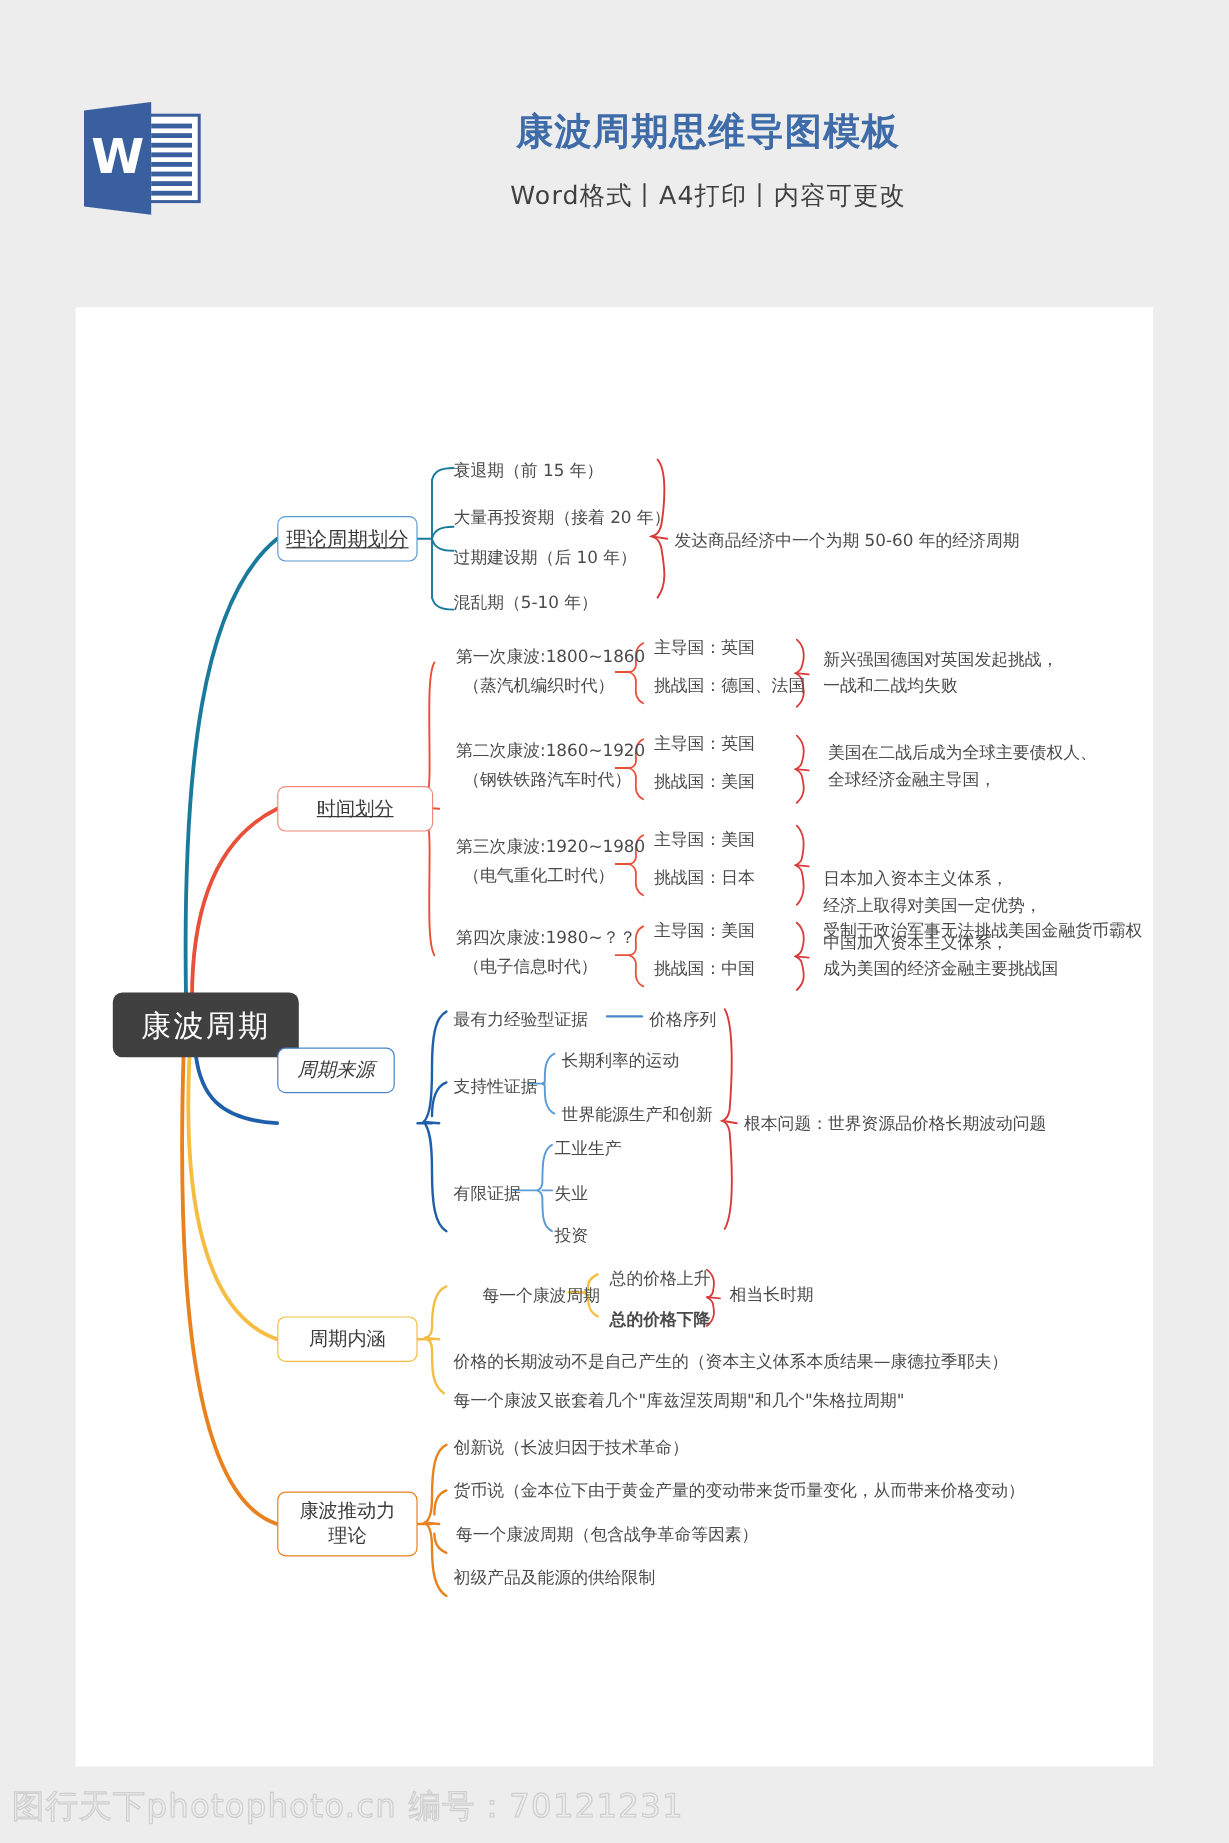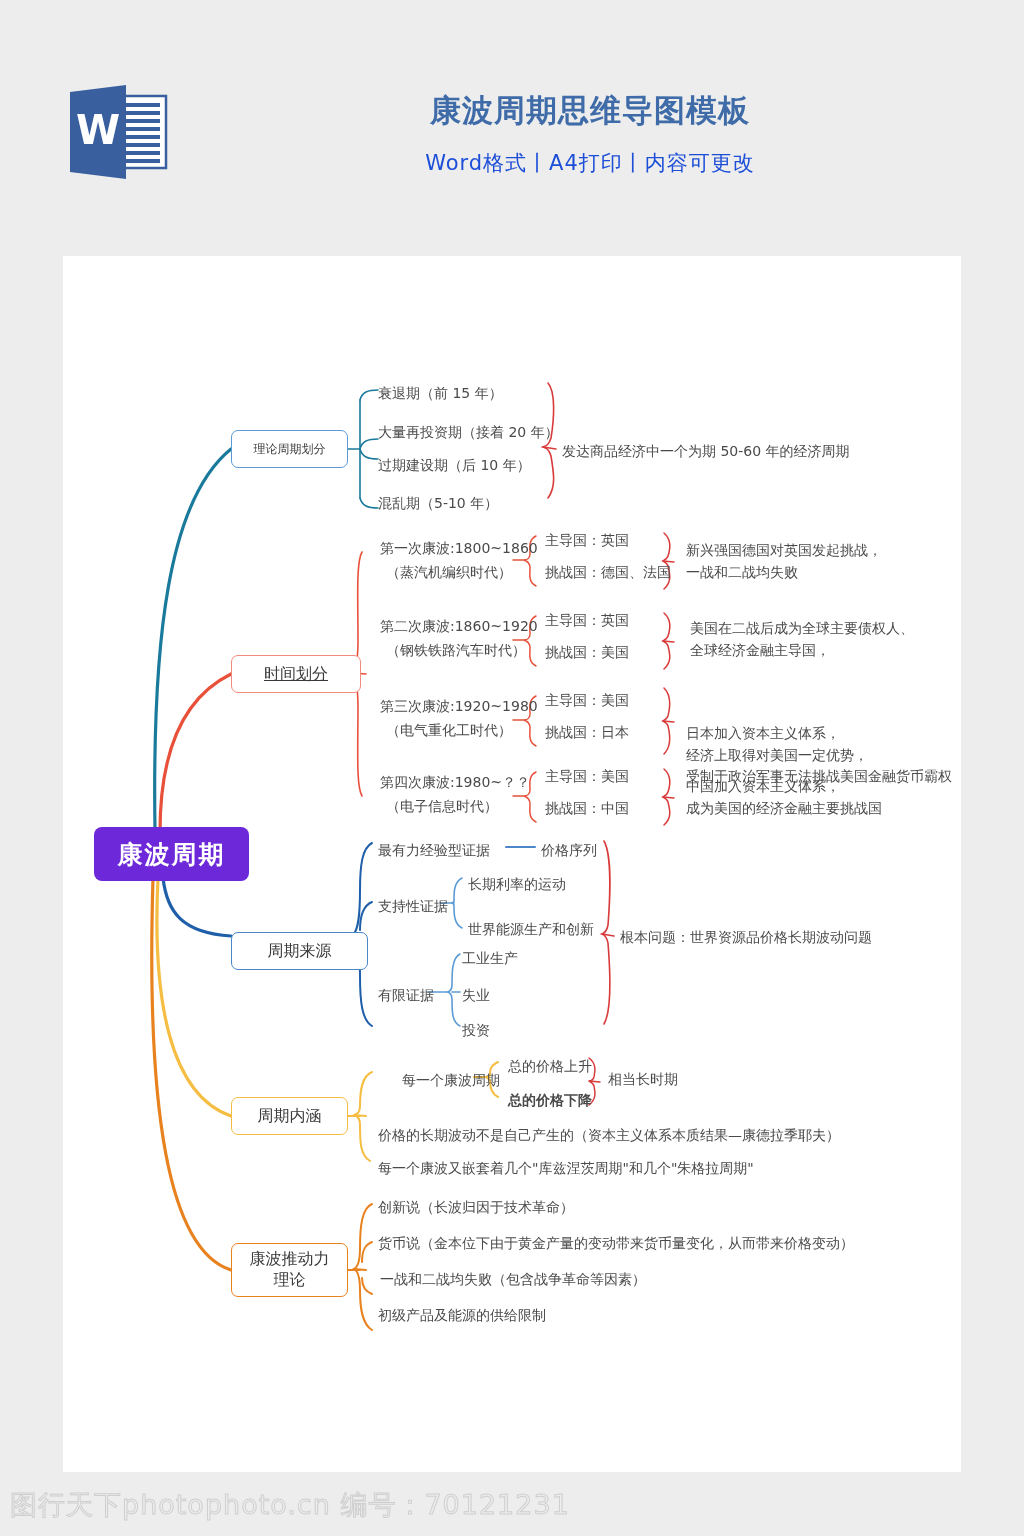--- a/index.html
+++ b/index.html
@@ -11,41 +11,41 @@
   }
   
   #header{position:absolute;left:0;top:0;width:1024px;height:256px;background:#ededed;}
   #word-logo{position:absolute;left:62px;top:84px;width:112px;height:98px;}
   #header-text{position:absolute;left:210px;top:92px;width:760px;text-align:center;}
   #main-title{
     font-size:31px;font-weight:bold;color:#3f6ca8;letter-spacing:1px;
     line-height:1.2;margin:0;
   }
   #sub-title{
-    font-size:21px;color:#1d4ed8;margin-top:20px;letter-spacing:1px;
+    font-size:21px;color:#404040;margin-top:20px;letter-spacing:1px;
   }
   
   #page{
     position:absolute;left:63px;top:256px;width:898px;height:1216px;
     background:#ffffff;
   }
   
   #map{position:absolute;left:0;top:0;width:1024px;height:1536px;pointer-events:none;}
   .node-layer{position:absolute;left:0;top:0;width:1024px;height:1536px;}
   
   .nodebox{
     position:absolute;box-sizing:border-box;border-radius:7px;
     background:#ffffff;display:flex;align-items:center;justify-content:center;
     text-align:center;color:#3a3a3a;
   }
   .nodebox.b-teal{
-    background:#6d28d9;border:none;color:#ffffff;border-radius:8px;
-    font-size:25px;font-weight:bold;letter-spacing:2px;
-  }
-  .nodebox.b-blue{border:1.5px solid #5b9bd5;font-size:12px;}
+    background:#404040;border:none;color:#ffffff;border-radius:8px;
+    font-size:25px;font-weight:normal;letter-spacing:2px;
+  }
+  .nodebox.b-blue{border:1.5px solid #5b9bd5;font-size:17px;text-decoration:underline;}
   .nodebox.b-red{border:1.5px solid #f08a7a;font-size:16px;}
   .nodebox.b-navy{border:1.5px solid #4a86c8;font-size:16px;}
   .nodebox.b-gold{border:1.5px solid #f5bd41;font-size:16px;}
   .nodebox.b-orange{border:1.5px solid #e8821f;font-size:16px;}
   
   .leaf{
     position:absolute;font-size:14px;color:#4a4a4a;line-height:1.55;
     white-space:pre;
   }
   .leaf.w{white-space:pre-wrap;}
@@ -219,21 +219,21 @@
 </svg>
 
 <div class="node-layer">
 
   <div class="nodebox b-teal" style="left:94px;top:827px;width:155px;height:54px;">康波周期</div>
 
   <div class="nodebox b-blue" style="left:231px;top:430px;width:117px;height:38px;">理论周期划分</div>
 
   <div class="nodebox b-red" style="left:231px;top:655px;width:130px;height:38px;text-decoration:underline;">时间划分</div>
 
-  <div class="nodebox b-navy" style="left:231px;top:932px;width:137px;height:38px;">周期来源</div>
+  <div class="nodebox b-navy" style="left:231px;top:873px;width:98px;height:38px;font-style:italic;">周期来源</div>
 
   <div class="nodebox b-gold" style="left:231px;top:1097px;width:117px;height:38px;">周期内涵</div>
 
   <div class="nodebox b-orange" style="left:231px;top:1243px;width:117px;height:54px;flex-direction:column;line-height:1.3;">
     <span>康波推动力</span>
     <span>理论</span>
   </div>
 
   <div class="leaf" style="left:378px;top:383px;">衰退期（前 15 年）</div>
   <div class="leaf" style="left:378px;top:422px;">大量再投资期（接着 20 年）</div>
@@ -287,18 +287,18 @@
   <div class="leaf" style="left:378px;top:1070px;margin-left:24px;">每一个康波周期</div>
   <div class="leaf" style="left:508px;top:1056px;">总的价格上升</div>
   <div class="leaf" style="left:508px;top:1090px;font-weight:bold;">总的价格下降</div>
   <div class="leaf" style="left:608px;top:1069px;">相当长时期</div>
 
   <div class="leaf" style="left:378px;top:1125px;">价格的长期波动不是自己产生的（资本主义体系本质结果—康德拉季耶夫）</div>
   <div class="leaf" style="left:378px;top:1158px;">每一个康波又嵌套着几个"库兹涅茨周期"和几个"朱格拉周期"</div>
 
   <div class="leaf" style="left:378px;top:1197px;">创新说（长波归因于技术革命）</div>
   <div class="leaf" style="left:378px;top:1233px;">货币说（金本位下由于黄金产量的变动带来货币量变化，从而带来价格变动）</div>
-  <div class="leaf" style="left:380px;top:1269px;">一战和二战均失败（包含战争革命等因素）</div>
+  <div class="leaf" style="left:380px;top:1269px;">每一个康波周期（包含战争革命等因素）</div>
   <div class="leaf" style="left:378px;top:1305px;">初级产品及能源的供给限制</div>
 
 </div>
 
 <div id="watermark">图行天下photophoto.cn 编号：70121231</div>
 
 </body></html>

